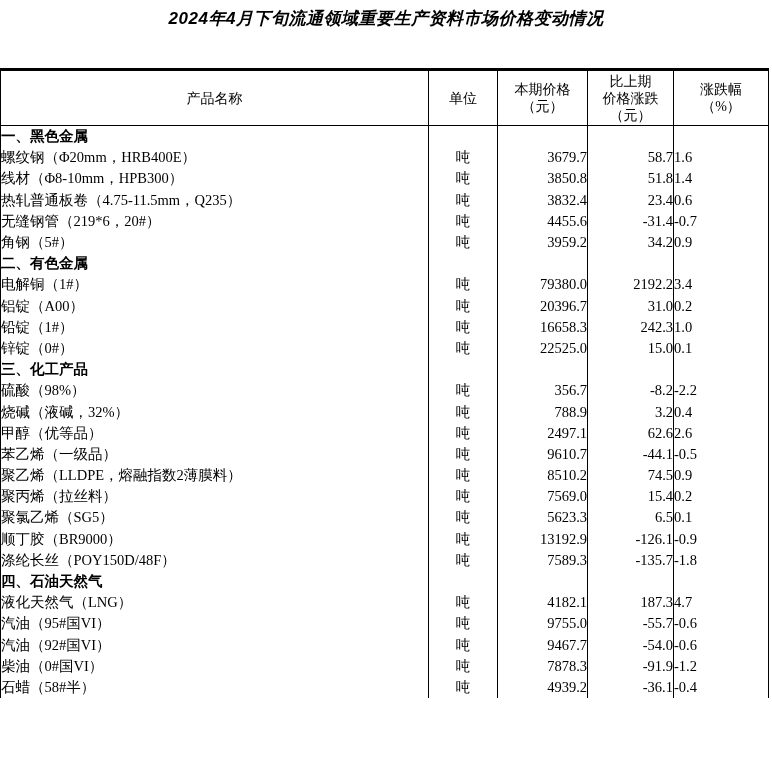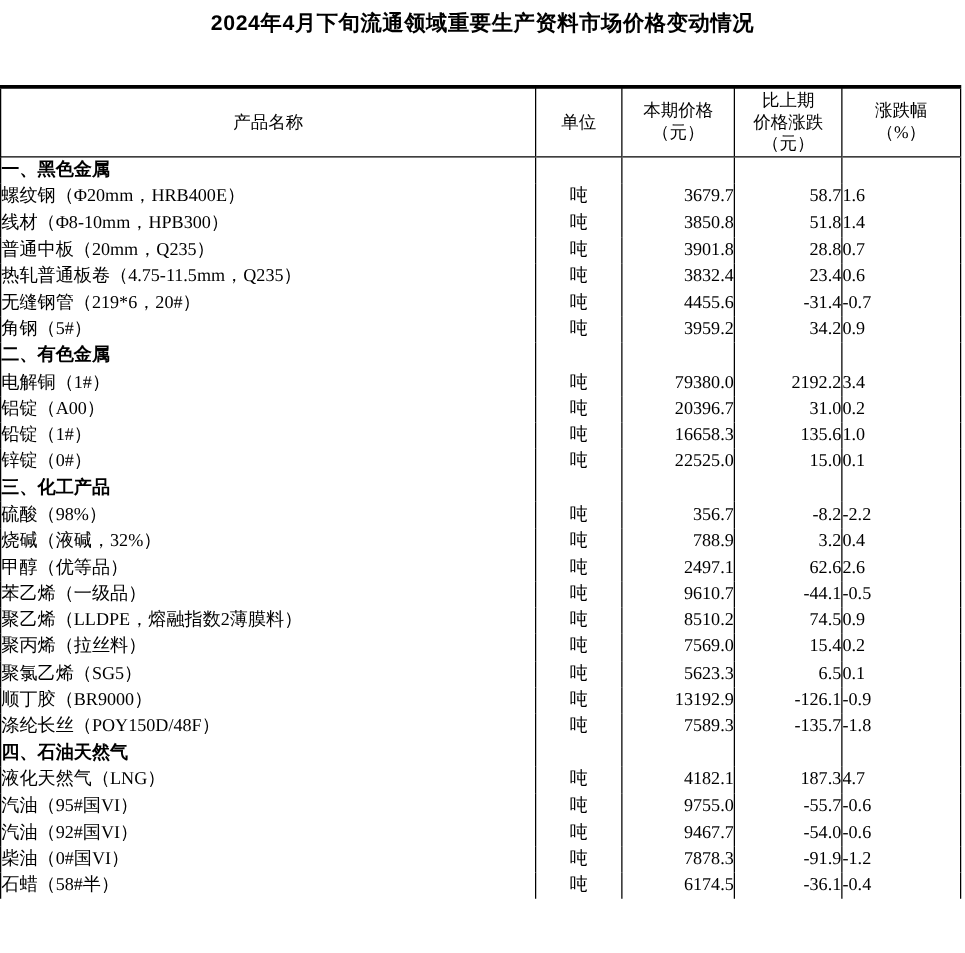--- a/index.html
+++ b/index.html
@@ -7,20 +7,21 @@
     width: 772px; height: 762px; overflow: hidden;
     color: #000000;
     font-family: "Liberation Serif", "DejaVu Serif", serif;
   }
   .page-title {
     margin: 0; padding-top: 7px;
     text-align: center;
     font-size: 17px; font-weight: bold;
     font-family: "Liberation Sans", "DejaVu Sans", sans-serif;
     letter-spacing: 0.5px;
+    font-style: italic;
   }
   table.price-table {
     border-collapse: collapse; table-layout: fixed;
     width: 768px; margin: 38px 0 0 0;
     border-top: 3px solid #000;
     border-right: 1px solid #000;
   }
   .price-table th, .price-table td {
     border-left: 1px solid #000;
     overflow: hidden; white-space: nowrap;
@@ -89,27 +90,20 @@
           <td class="cell-pct">1.6</td>
         </tr>
         <tr>
           <td class="cell-name">线材（Φ8-10mm，HPB300）</td>
           <td class="cell-unit">吨</td>
           <td class="cell-num">3850.8</td>
           <td class="cell-num">51.8</td>
           <td class="cell-pct">1.4</td>
         </tr>
         <tr>
-          <td class="cell-name">普通中板（20mm，Q235）</td>
-          <td class="cell-unit">吨</td>
-          <td class="cell-num">3901.8</td>
-          <td class="cell-num">28.8</td>
-          <td class="cell-pct">0.7</td>
-        </tr>
-        <tr>
           <td class="cell-name">热轧普通板卷（4.75-11.5mm，Q235）</td>
           <td class="cell-unit">吨</td>
           <td class="cell-num">3832.4</td>
           <td class="cell-num">23.4</td>
           <td class="cell-pct">0.6</td>
         </tr>
         <tr>
           <td class="cell-name">无缝钢管（219*6，20#）</td>
           <td class="cell-unit">吨</td>
           <td class="cell-num">4455.6</td>
@@ -141,21 +135,21 @@
           <td class="cell-name">铝锭（A00）</td>
           <td class="cell-unit">吨</td>
           <td class="cell-num">20396.7</td>
           <td class="cell-num">31.0</td>
           <td class="cell-pct">0.2</td>
         </tr>
         <tr>
           <td class="cell-name">铅锭（1#）</td>
           <td class="cell-unit">吨</td>
           <td class="cell-num">16658.3</td>
-          <td class="cell-num">135.6</td>
+          <td class="cell-num">242.3</td>
           <td class="cell-pct">1.0</td>
         </tr>
         <tr>
           <td class="cell-name">锌锭（0#）</td>
           <td class="cell-unit">吨</td>
           <td class="cell-num">22525.0</td>
           <td class="cell-num">15.0</td>
           <td class="cell-pct">0.1</td>
         </tr>
         <tr>
@@ -259,19 +253,19 @@
         <tr>
           <td class="cell-name">柴油（0#国VI）</td>
           <td class="cell-unit">吨</td>
           <td class="cell-num">7878.3</td>
           <td class="cell-num">-91.9</td>
           <td class="cell-pct">-1.2</td>
         </tr>
         <tr>
           <td class="cell-name">石蜡（58#半）</td>
           <td class="cell-unit">吨</td>
-          <td class="cell-num">6174.5</td>
+          <td class="cell-num">4939.2</td>
           <td class="cell-num">-36.1</td>
           <td class="cell-pct">-0.4</td>
         </tr>
       </tbody>
   </table>
 </div>
 
 </body></html>

